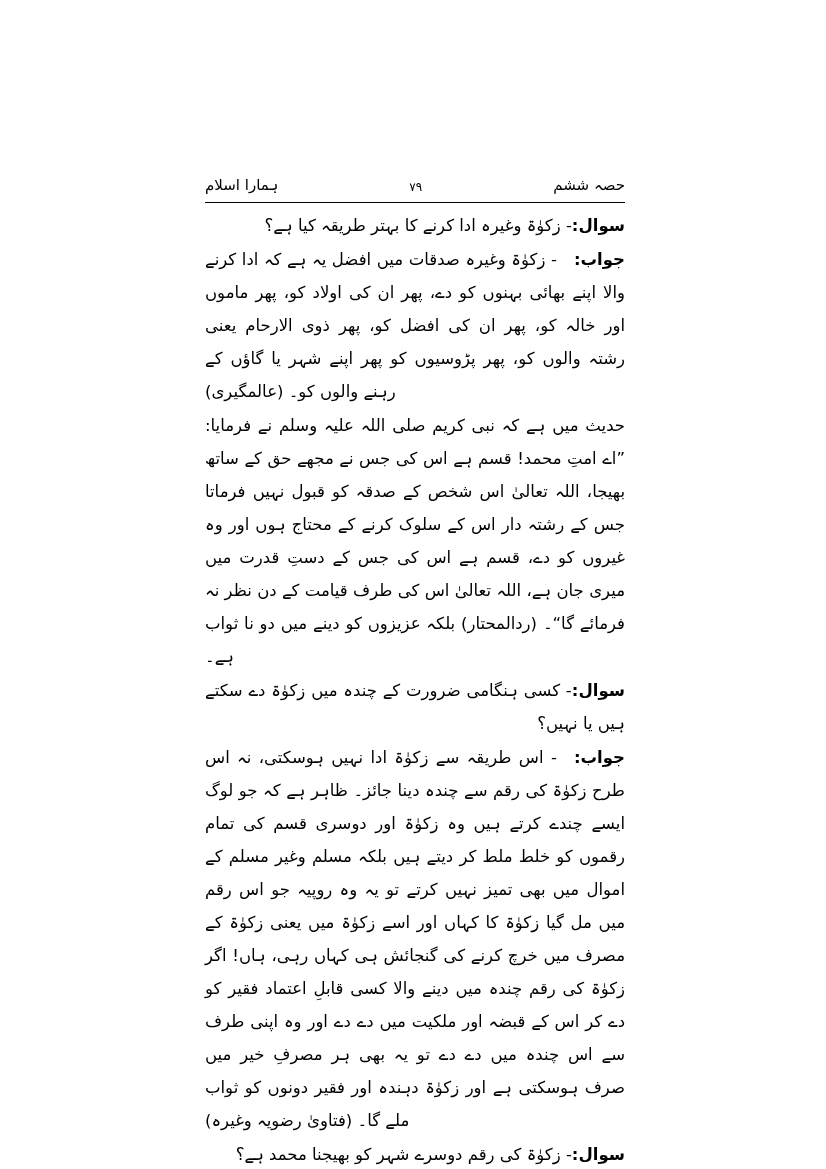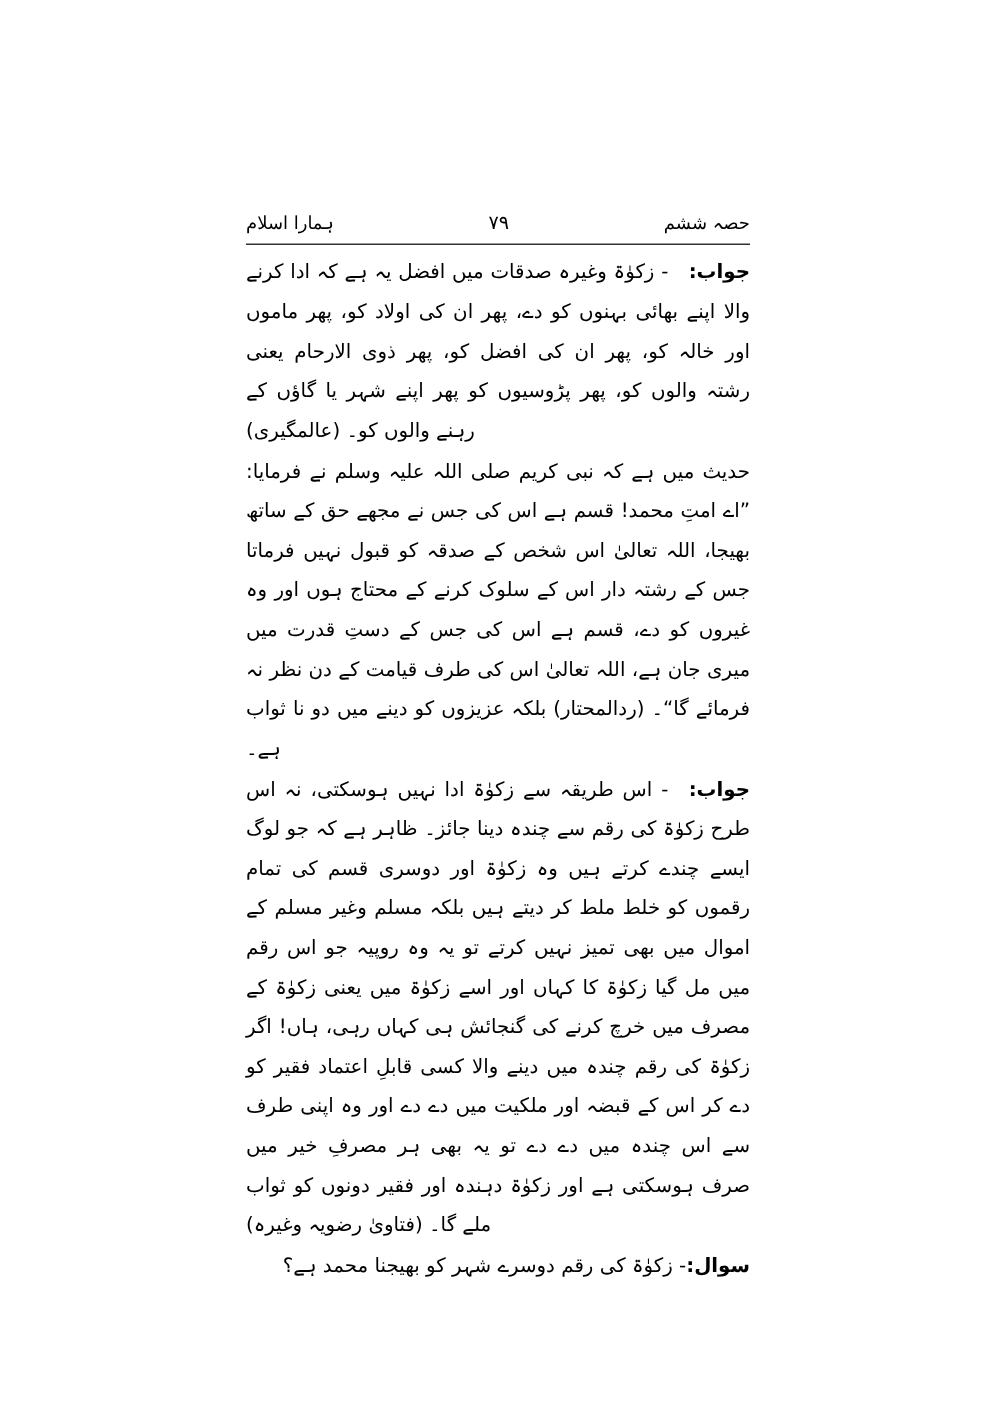--- a/index.html
+++ b/index.html
@@ -28,21 +28,21 @@
   .header {
     display: flex;
     flex-direction: row-reverse;
     justify-content: space-between;
     align-items: flex-end;
     font-size: 15px;
     line-height: 1.4;
     padding-bottom: 4px;
   }
   .header .hdr-item { white-space: nowrap; }
-  .header .page-num { font-size: 16px; letter-spacing: 1px; }
+  .header .page-num { font-size: 12px; letter-spacing: 1px; }
   .rule {
     border-top: 1.2px solid #000;
     margin-top: 2px;
     margin-bottom: 6px;
   }
   .body-text {
     direction: rtl;
     text-align: justify;
     text-align-last: left;
     font-size: 16.5px;
@@ -67,29 +67,35 @@
 
     <div class="header">
       <div class="hdr-item">ہمارا اسلام</div>
       <div class="hdr-item page-num">۷۹</div>
       <div class="hdr-item">حصہ ششم</div>
     </div>
     <div class="rule"></div>
 
     <div class="body-text">
 
+      <p class="para right-last">
+        <span class="q-label inline">سوال:</span><span class="inline">- زکوٰۃ وغیرہ ادا کرنے کا بہتر طریقہ کیا ہے؟</span>
+      </p>
 
       <p class="para">
         <span class="a-label inline">جواب:</span><span class="inline">- زکوٰۃ وغیرہ صدقات میں افضل یہ ہے کہ ادا کرنے والا اپنے بھائی بہنوں کو دے، پھر ان کی اولاد کو، پھر ماموں اور خالہ کو، پھر ان کی افضل کو، پھر ذوی الارحام یعنی رشتہ والوں کو، پھر پڑوسیوں کو پھر اپنے شہر یا گاؤں کے رہنے والوں کو۔ (عالمگیری)</span>
       </p>
 
       <p class="para">
         <span class="inline">حدیث میں ہے کہ نبی کریم صلی اللہ علیہ وسلم نے فرمایا: ”اے امتِ محمد! قسم ہے اس کی جس نے مجھے حق کے ساتھ بھیجا، اللہ تعالیٰ اس شخص کے صدقہ کو قبول نہیں فرماتا جس کے رشتہ دار اس کے سلوک کرنے کے محتاج ہوں اور وہ غیروں کو دے، قسم ہے اس کی جس کے دستِ قدرت میں میری جان ہے، اللہ تعالیٰ اس کی طرف قیامت کے دن نظر نہ فرمائے گا“۔ (ردالمحتار) بلکہ عزیزوں کو دینے میں دو نا ثواب ہے۔</span>
       </p>
 
+      <p class="para right-last">
+        <span class="q-label inline">سوال:</span><span class="inline">- کسی ہنگامی ضرورت کے چندہ میں زکوٰۃ دے سکتے ہیں یا نہیں؟</span>
+      </p>
 
       <p class="para">
         <span class="a-label inline">جواب:</span><span class="inline">- اس طریقہ سے زکوٰۃ ادا نہیں ہوسکتی، نہ اس طرح زکوٰۃ کی رقم سے چندہ دینا جائز۔ ظاہر ہے کہ جو لوگ ایسے چندے کرتے ہیں وہ زکوٰۃ اور دوسری قسم کی تمام رقموں کو خلط ملط کر دیتے ہیں بلکہ مسلم وغیر مسلم کے اموال میں بھی تمیز نہیں کرتے تو یہ وہ روپیہ جو اس رقم میں مل گیا زکوٰۃ کا کہاں اور اسے زکوٰۃ میں یعنی زکوٰۃ کے مصرف میں خرچ کرنے کی گنجائش ہی کہاں رہی، ہاں! اگر زکوٰۃ کی رقم چندہ میں دینے والا کسی قابلِ اعتماد فقیر کو دے کر اس کے قبضہ اور ملکیت میں دے دے اور وہ اپنی طرف سے اس چندہ میں دے دے تو یہ بھی ہر مصرفِ خیر میں صرف ہوسکتی ہے اور زکوٰۃ دہندہ اور فقیر دونوں کو ثواب ملے گا۔ (فتاویٰ رضویہ وغیرہ)</span>
       </p>
 
       <p class="para right-last">
         <span class="q-label inline">سوال:</span><span class="inline">- زکوٰۃ کی رقم دوسرے شہر کو بھیجنا محمد ہے؟</span>
       </p>
 
     </div>

